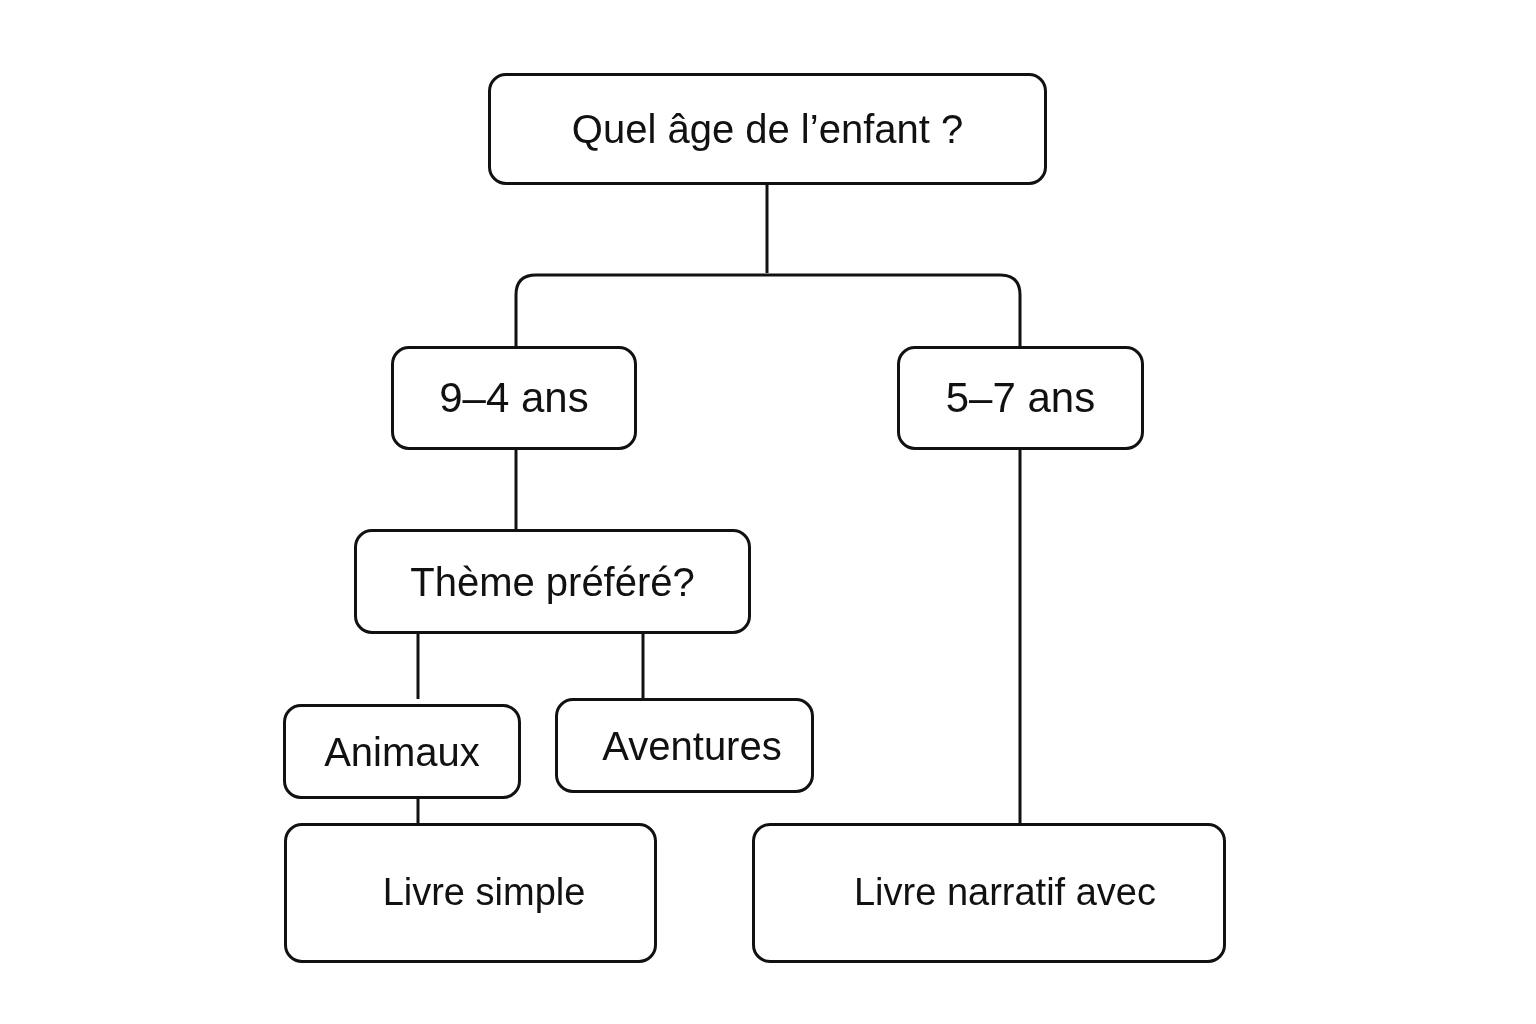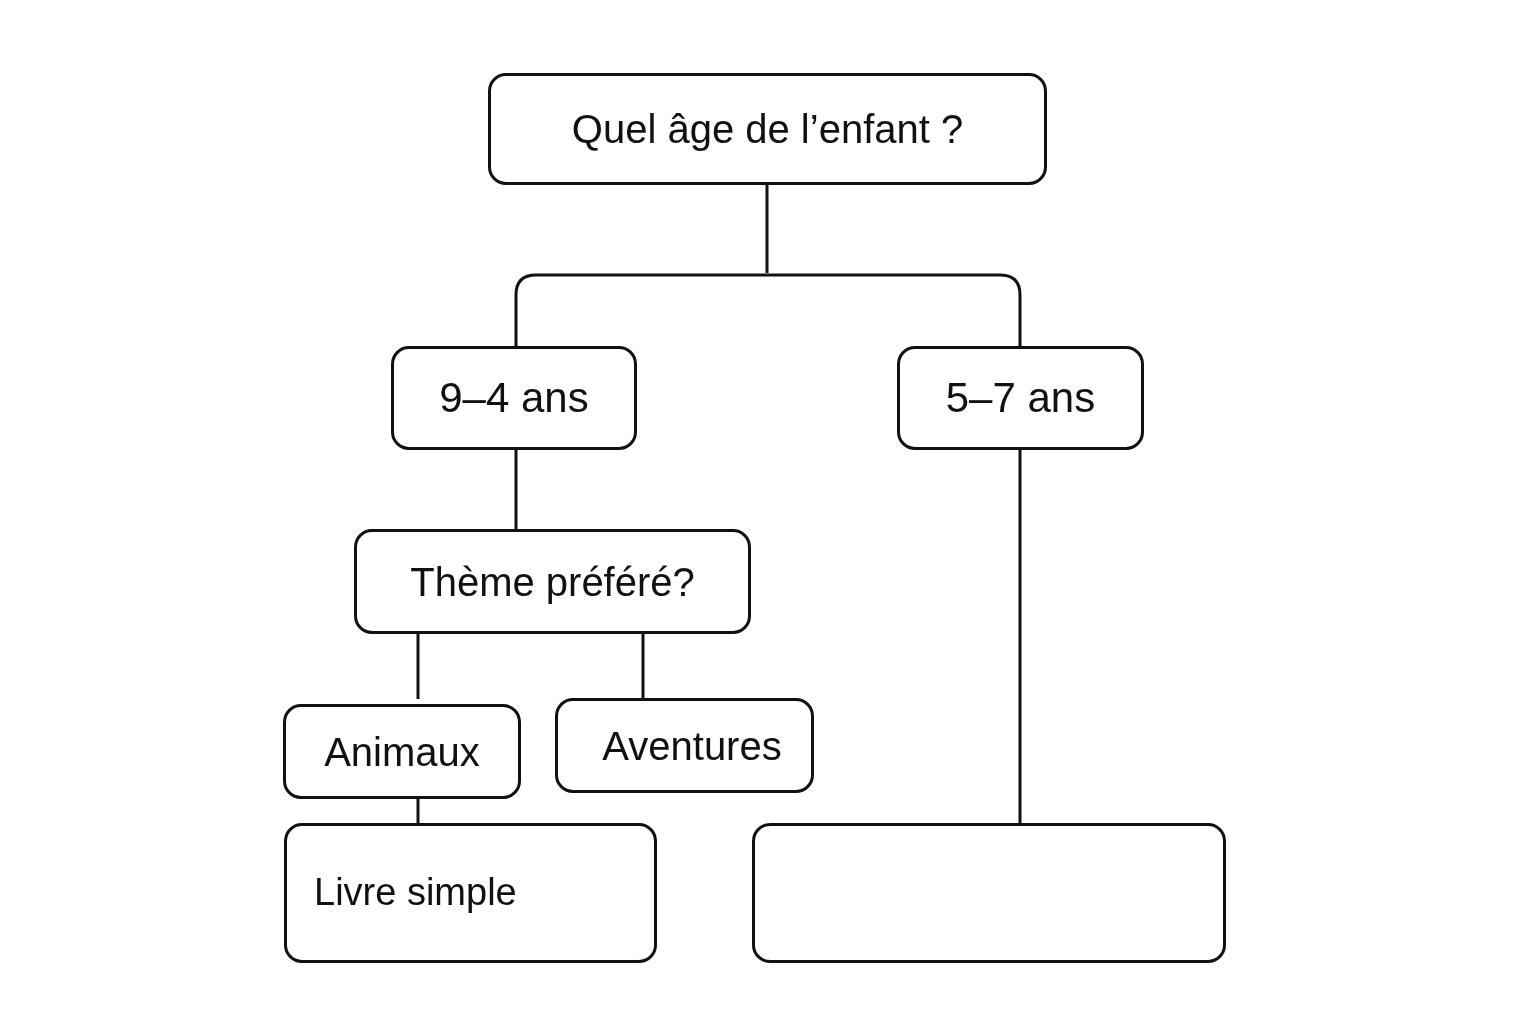--- a/index.html
+++ b/index.html
@@ -28,21 +28,21 @@
       border: 3px solid #111111;
       border-radius: 18px;
       background: #ffffff;
       display: flex;
       align-items: center;
       font-size: 40px;
       line-height: 1.2;
       white-space: nowrap;
     }
     .node.center { justify-content: center; }
-    .node.left { justify-content: flex-start; }
+    .node.left { justify-content: center; }
     .node .line { display: block; }
     .node .multi { display: flex; flex-direction: column; }
   </style>
 </head>
 <body>
 
 <svg id="connectors" viewBox="0 0 1536 1024">
   <g fill="none" stroke="#111111" stroke-width="3">
 
     <path d="M767 184 L767 273"></path>
@@ -86,14 +86,15 @@
 </div>
 
 <div class="node left" style="left:284px; top:823px; width:373px; height:140px; font-size:38px; padding-left:27px;">
   <div class="multi">
     <span class="line">Livre simple</span>
   </div>
 </div>
 
 <div class="node left" style="left:752px; top:823px; width:474px; height:140px; font-size:38px; padding-left:32px;">
   <div class="multi">
+    <span class="line">Livre narratif avec</span>
   </div>
 </div>
 
 </body></html>

